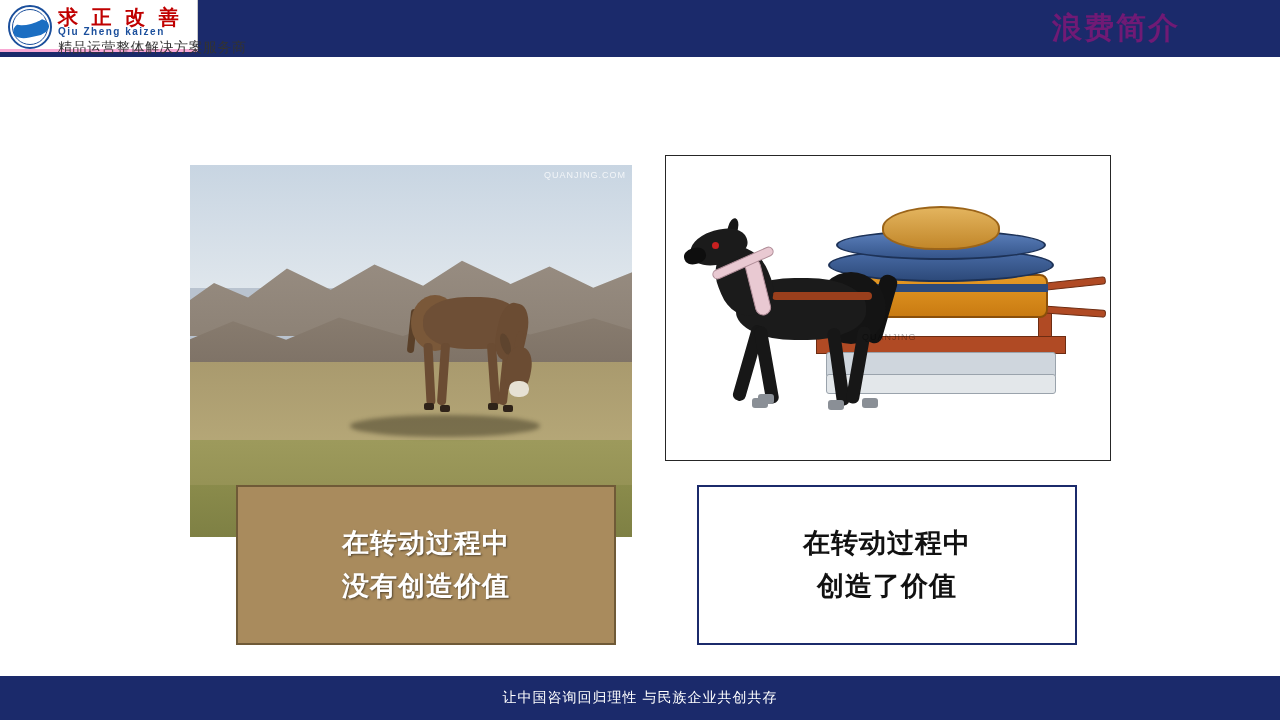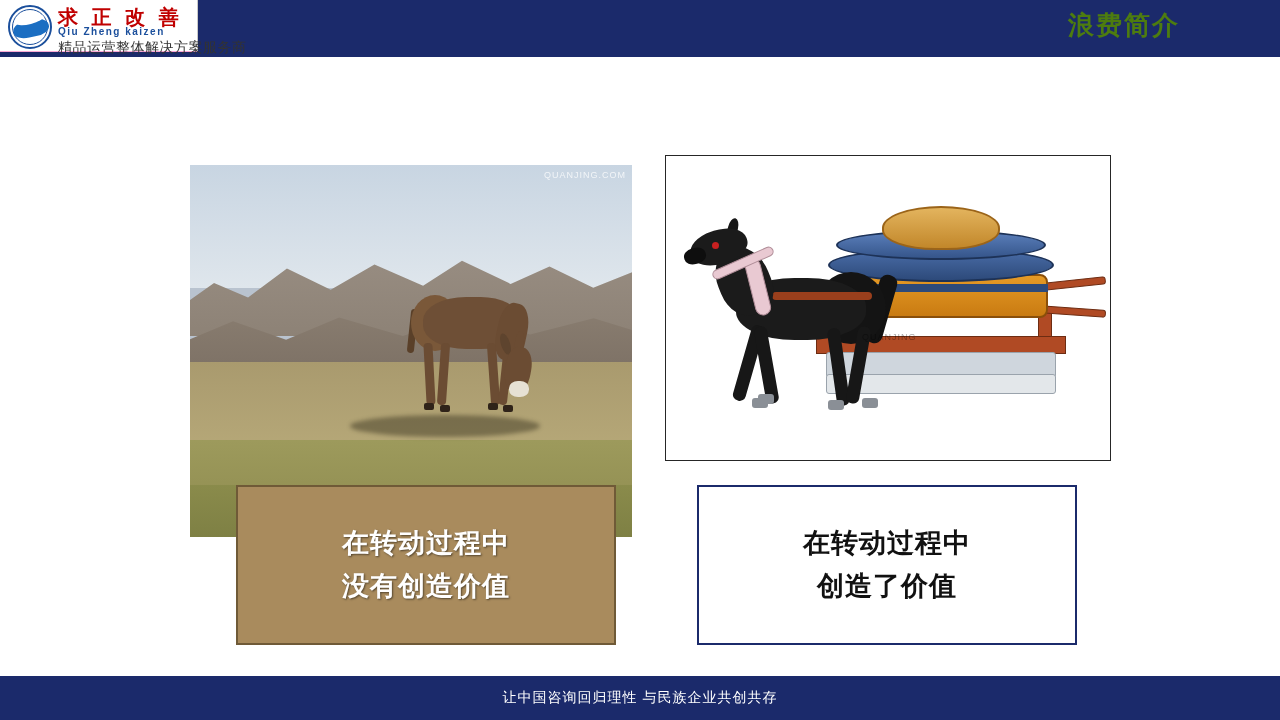--- a/index.html
+++ b/index.html
@@ -24,35 +24,35 @@
   }
   .header-underline {
     position: absolute;
     left: 0; top: 52px;
     width: 1280px; height: 5px;
     background: #1b2a6b;
   }
   .header-title {
     position: absolute;
     right: 100px; top: 8px;
-    font-size: 26px;
+    font-size: 30px;
     font-weight: bold;
-    color: #4d7c0f;
+    color: #701a75;
     letter-spacing: 2px;
     white-space: nowrap;
   }
 
   
   .logo-box {
     position: absolute;
     left: 0; top: 0;
     width: 198px; height: 52px;
     background: #ffffff;
     border-right: 1px solid #c9c9c9;
-    border-bottom: 1px solid #f9a8d4;
+    border-bottom: 3px solid #f9a8d4;
   }
   .logo-mark {
     position: absolute;
     left: 8px; top: 5px;
     width: 44px; height: 44px;
     border-radius: 50%;
     background: #ffffff;
     border: 2px solid #1b4f9c;
     overflow: hidden;
   }

